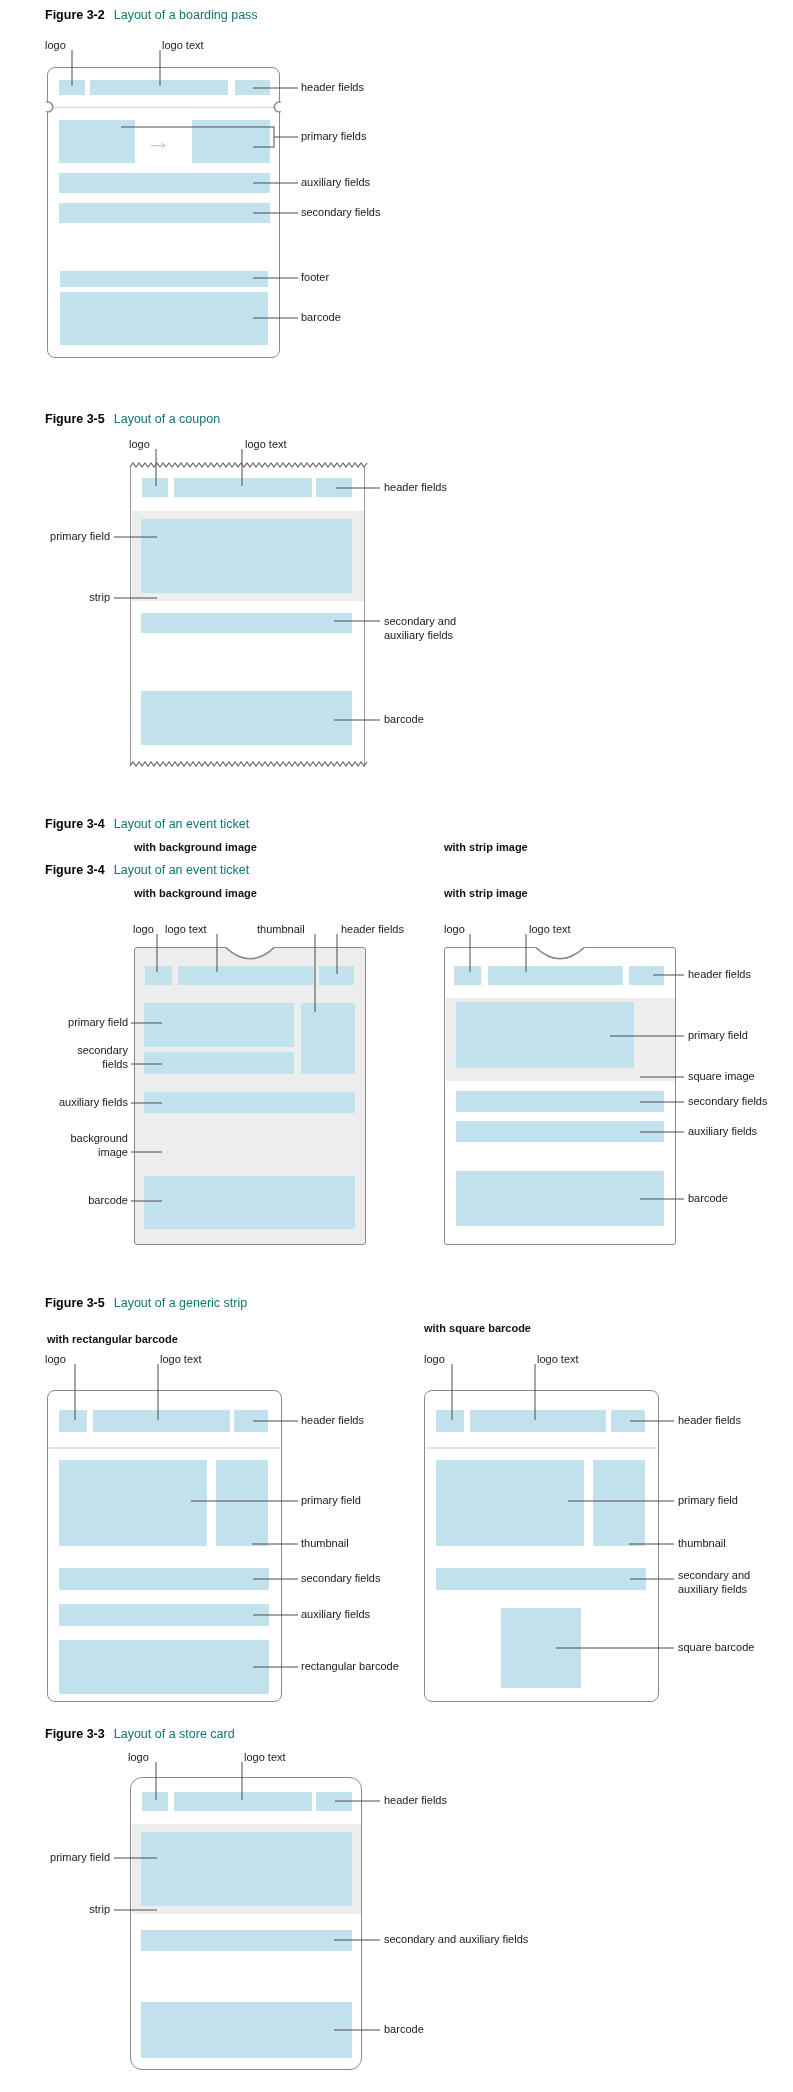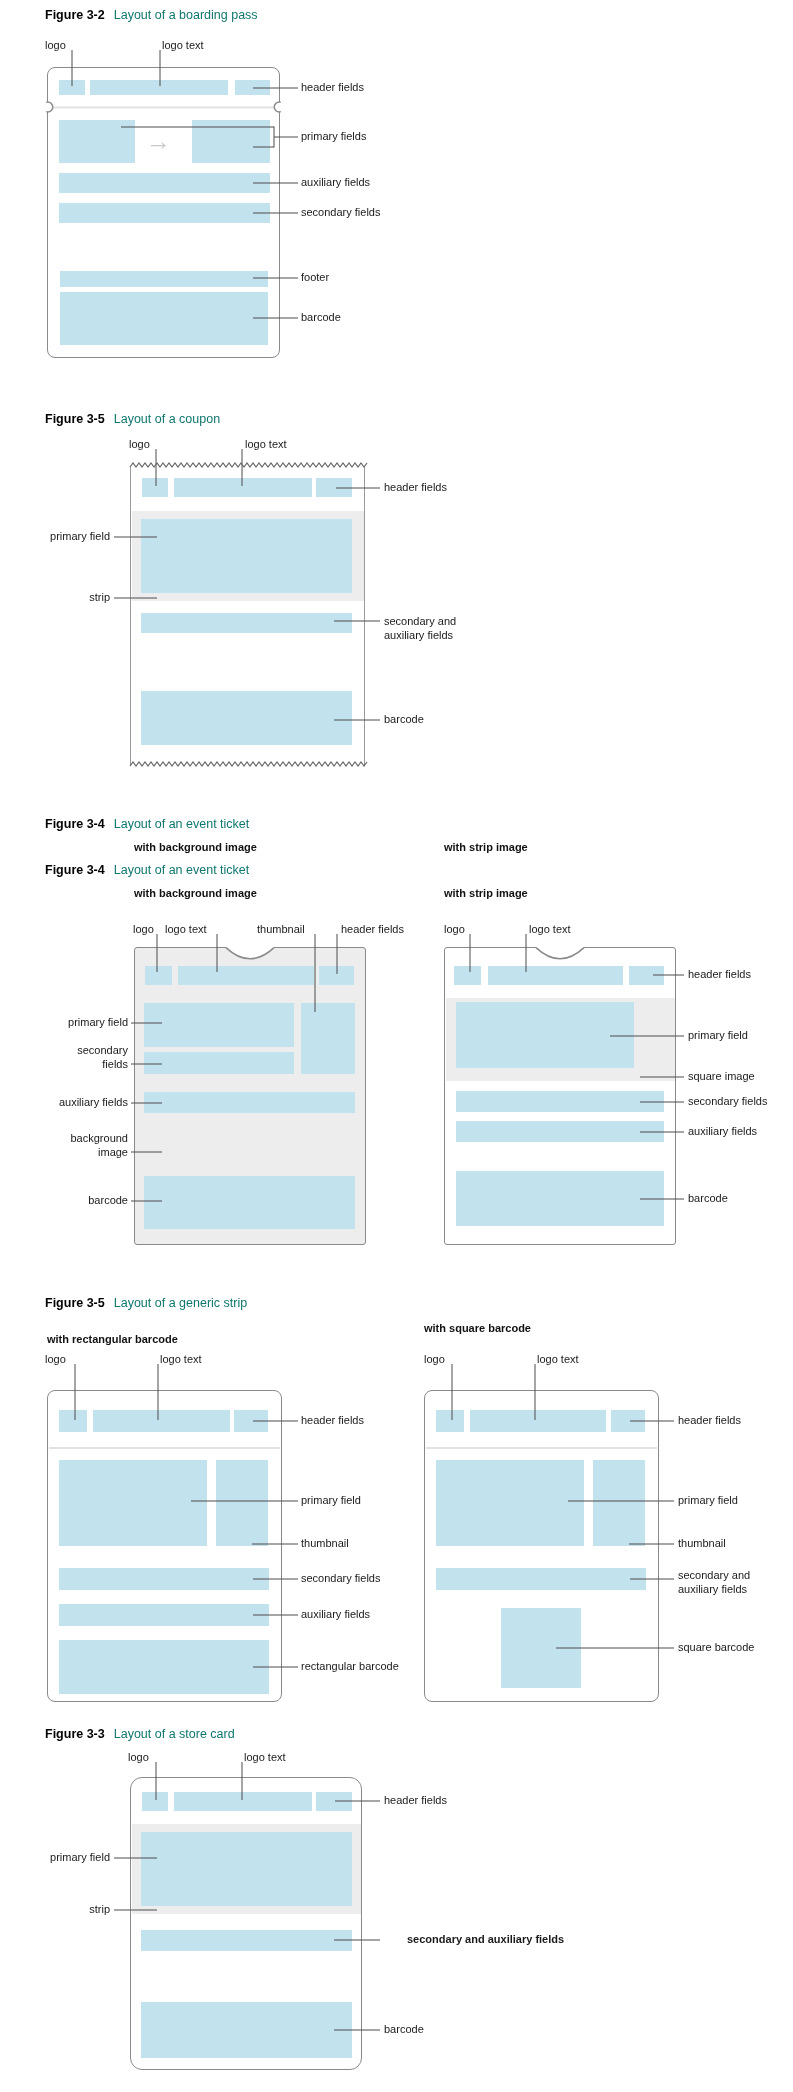--- a/index.html
+++ b/index.html
@@ -195,21 +195,21 @@
   <div class="blk" style="left:142px; top:1792px; width:26px;  height:19px;"></div>
   <div class="blk" style="left:174px; top:1792px; width:138px; height:19px;"></div>
   <div class="blk" style="left:316px; top:1792px; width:36px;  height:19px;"></div>
   <div class="blk" style="left:141px; top:1832px; width:211px; height:74px;"></div>
   <div class="blk" style="left:141px; top:1930px; width:211px; height:21px;"></div>
   <div class="blk" style="left:141px; top:2002px; width:211px; height:56px;"></div>
 
   <div class="lbl lbl-r" style="left:45px; top:1851px; width:65px;">primary field</div>
   <div class="lbl lbl-r" style="left:45px; top:1903px; width:65px;">strip</div>
   <div class="lbl" style="left:384px; top:1794px;">header fields</div>
-  <div class="lbl" style="left:407px; top:1933px;font-weight:bold;">secondary and auxiliary fields</div>
+  <div class="lbl" style="left:384px; top:1933px;">secondary and auxiliary fields</div>
   <div class="lbl" style="left:384px; top:2023px;">barcode</div>
 
   <svg class="overlay" width="793" height="2092" viewBox="0 0 793 2092">
     <g stroke="#4d4d4d" stroke-width="1">
 
       <line x1="72" y1="50" x2="72" y2="86"></line>
       <line x1="160" y1="50" x2="160" y2="86"></line>
       <line x1="253" y1="88" x2="298" y2="88"></line>
       <line x1="121" y1="127" x2="274" y2="127"></line>
       <line x1="274" y1="126.5" x2="274" y2="147.5"></line>

